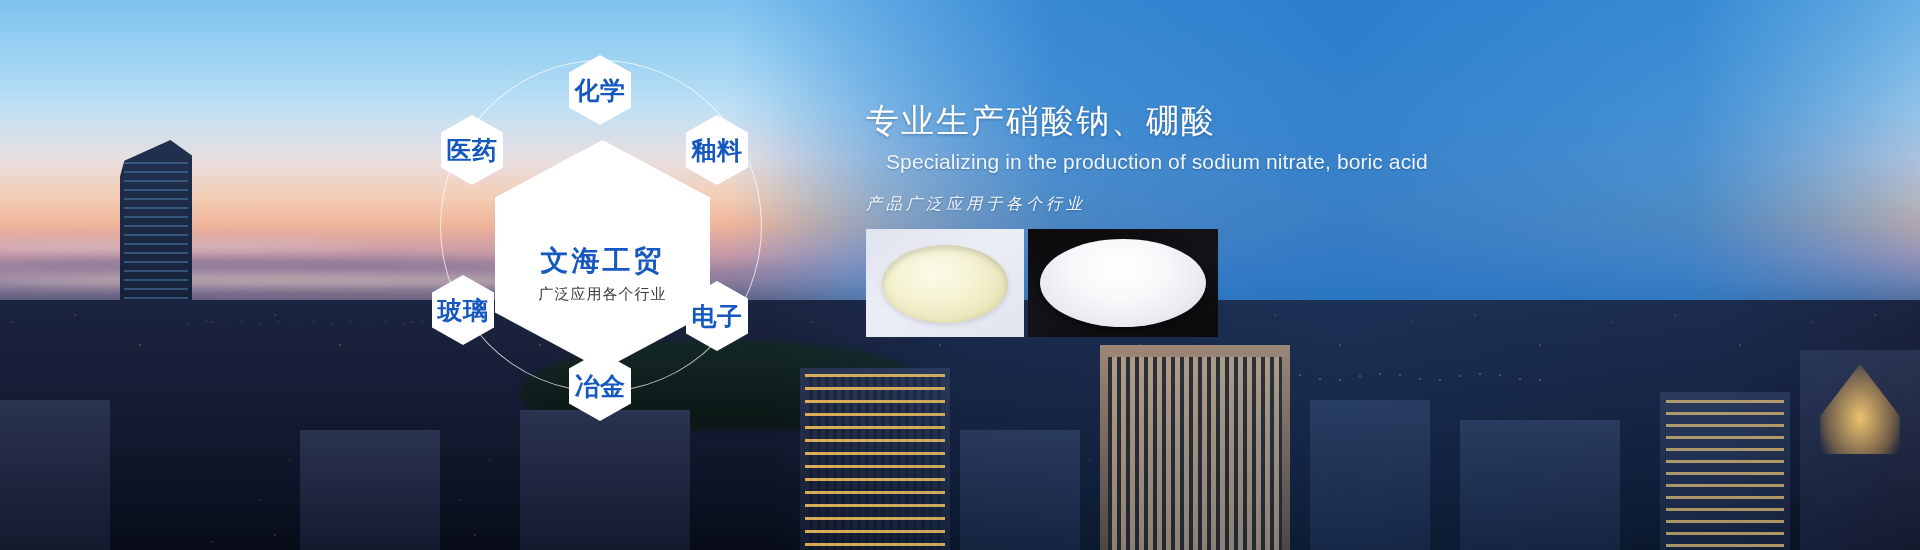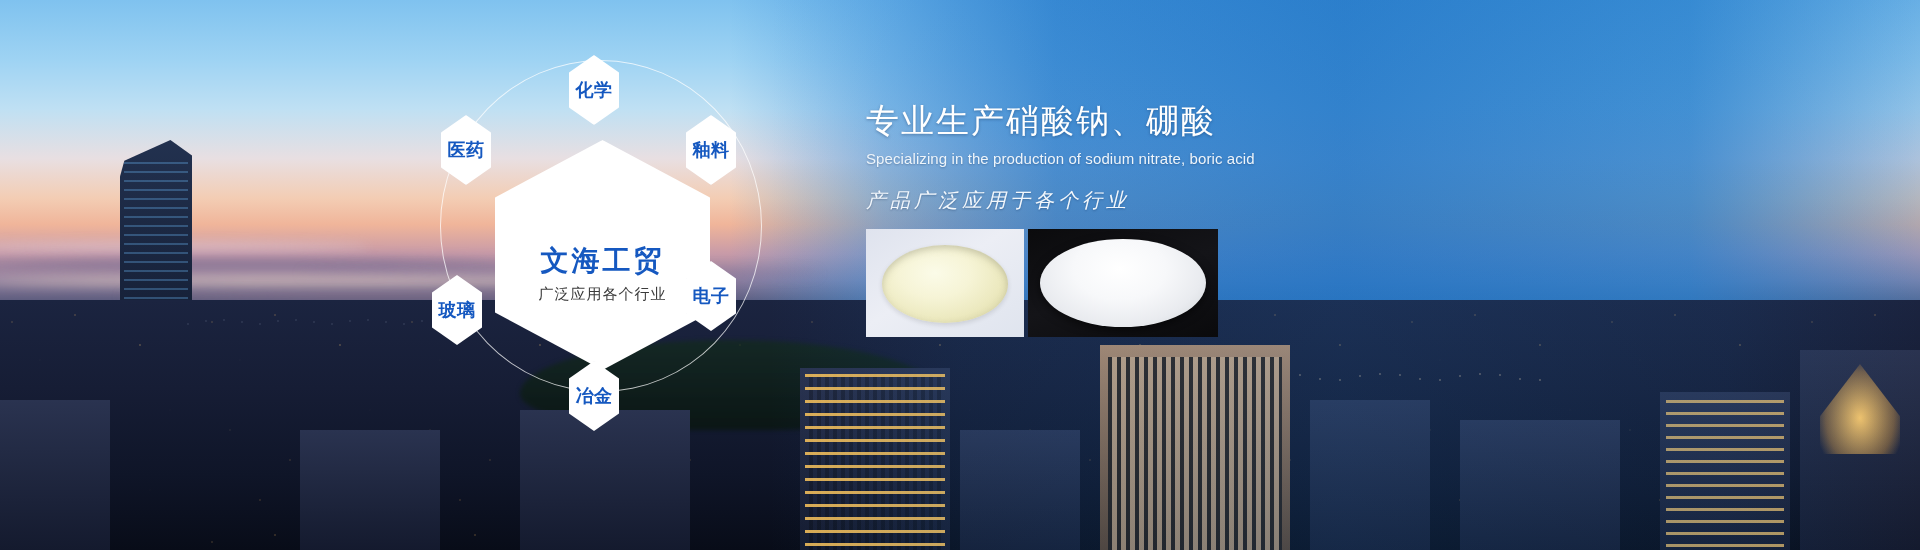--- a/index.html
+++ b/index.html
@@ -154,52 +154,53 @@
     border-radius:50%;
   }
   .hex{
     position:absolute;
     background:#ffffff;
     clip-path:polygon(50% 0%,100% 25%,100% 75%,50% 100%,0% 75%,0% 25%);
     display:flex;align-items:center;justify-content:center;
     box-shadow:0 2px 14px rgba(0,40,90,.18);
   }
   .hex-sm{
-    width:50px;height:70px;
-    font-size:18px;font-weight:bold;color:#1558c0;
+    width:62px;height:70px;
+    font-size:25px;font-weight:bold;color:#1558c0;
     letter-spacing:.5px;
   }
   .hex-center{
     left:75px;top:115px;width:215px;height:230px;
     flex-direction:column;gap:5px;
   }
   .hex-center .ct{font-size:28px;font-weight:bold;color:#1558c0;letter-spacing:3px;margin-top:35px;}
   .hex-center .cs{font-size:15px;color:#3b3b3b;letter-spacing:1px;}
   .p-chem   {left:149px;top:30px;}
   .p-glaze  {left:266px;top:90px;font-family:Liberation Serif, serif;}
-  .p-elec   {left:266px;top:236px;}
-  .p-metal  {left:149px;top:336px;}
+  .p-elec   {left:266px;top:256px;}
+  .p-metal  {left:149px;top:326px;}
   .p-glass  {left:12px;top:250px;}
   .p-med    {left:21px;top:90px;}
 
   
   #copy{position:absolute;left:866px;top:100px;width:620px;}
   .headline{
     font-size:33px;font-weight:normal;color:#ffffff;
     letter-spacing:2px;line-height:1.25;
     text-shadow:0 1px 3px rgba(0,30,70,.35);
   }
   .sub-en{
     margin-top:9px;
-    font-size:15px;color:#eef5fb;letter-spacing:.1px;
+    font-size:21px;color:#eef5fb;letter-spacing:.1px;
     text-shadow:0 1px 2px rgba(0,30,70,.30);
+    margin-left:20px;
   }
   .sub-cn{
     margin-top:20px;
-    font-size:20px;color:#f2f7fc;letter-spacing:4px;
+    font-size:16px;color:#f2f7fc;letter-spacing:4px;
     font-style:italic;font-family:"Liberation Serif","DejaVu Serif",serif;
     text-shadow:0 1px 2px rgba(0,30,70,.30);
   }
 
   
   .photo{position:absolute;overflow:hidden;}
   .photo1{left:866px;top:229px;width:158px;height:108px;
     background:linear-gradient(145deg,#dfe3ee 0%,#eceef5 45%,#dfe4ee 100%);}
   .photo1 .pile{
     position:absolute;left:16px;top:16px;width:126px;height:78px;

